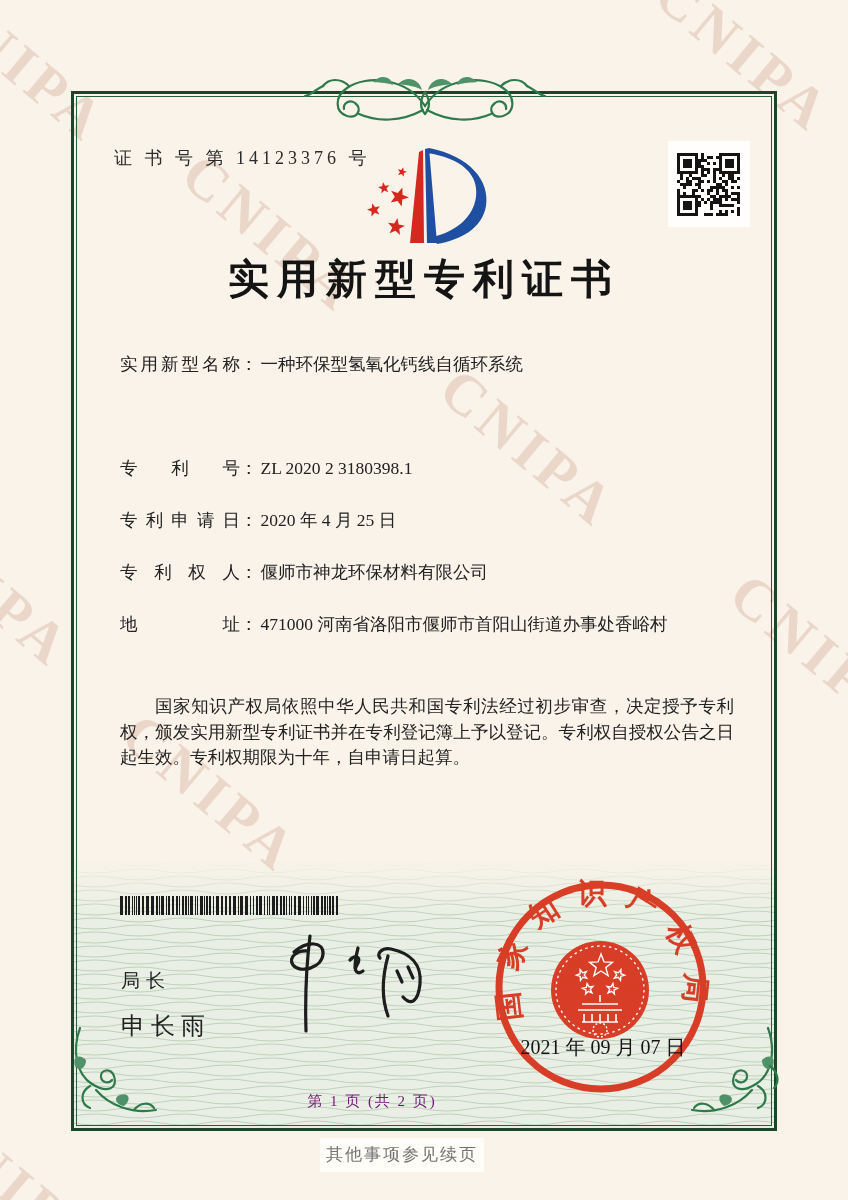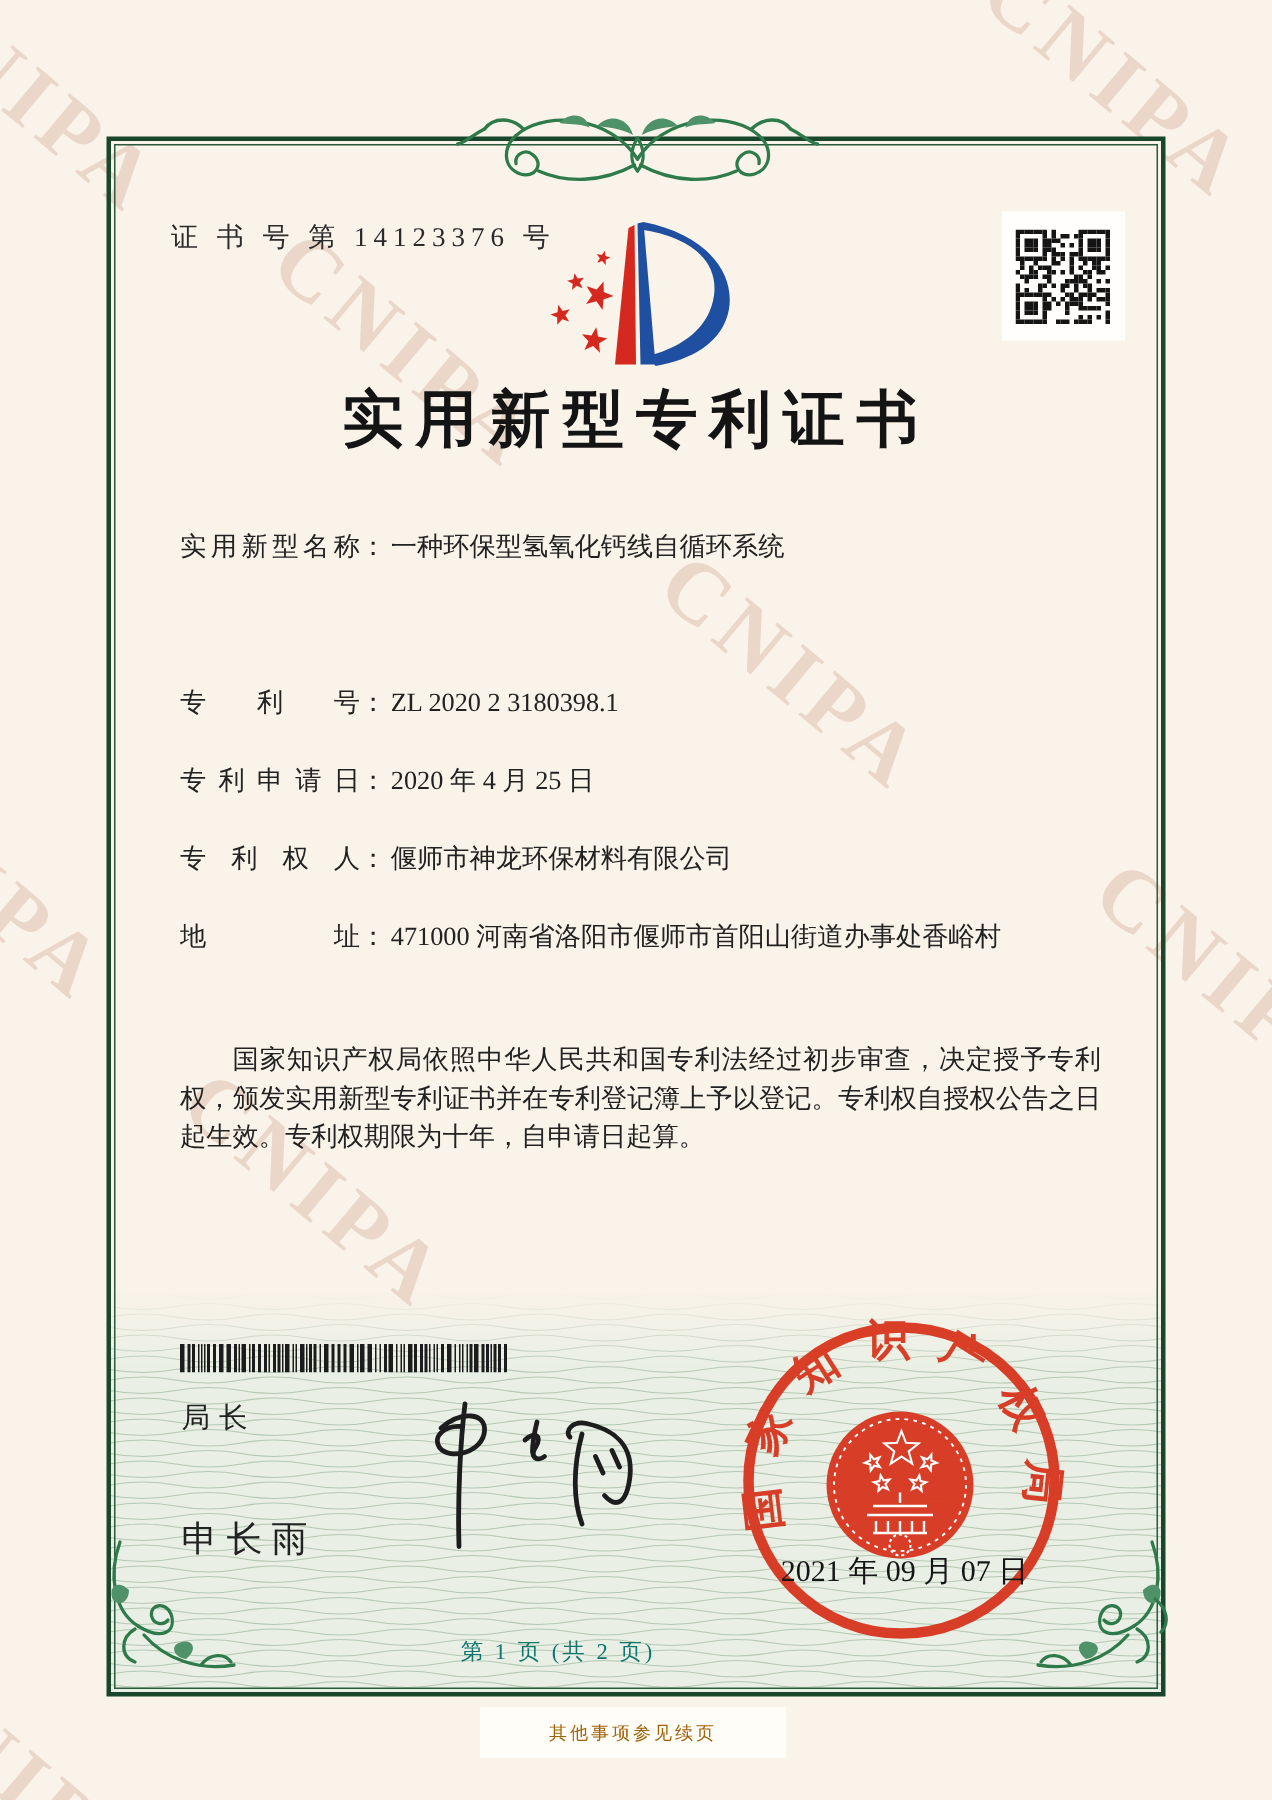--- a/index.html
+++ b/index.html
@@ -27,30 +27,30 @@
   .title{position:absolute;left:71px;top:252px;width:706px;text-align:center;font-size:41px;
          font-weight:bold;letter-spacing:8px;color:#141414;z-index:5;}
   .frow{position:absolute;left:120px;font-size:17.5px;color:#222;white-space:nowrap;z-index:5;}
   .flabel{display:inline-block;width:120px;text-align:justify;text-align-last:justify;}
   .fvalue{margin-left:3px;}
   .grant2{position:absolute;left:335px;top:0;}
   .paras{position:absolute;left:120px;top:694px;width:614px;font-size:17.5px;line-height:25.5px;
          text-align:justify;color:#222;z-index:5;}
   .paras p{margin:0;text-indent:2em;}
   .barcode{position:absolute;left:120px;top:896px;z-index:5;}
-  .sig-title{position:absolute;left:121px;top:932px;font-size:19px;letter-spacing:6px;z-index:5;font-family:Liberation Serif, serif;}
+  .sig-title{position:absolute;left:121px;top:968px;font-size:19px;letter-spacing:6px;z-index:5;font-family:Liberation Serif, serif;}
   .sig-name{position:absolute;left:121px;top:1010px;font-size:24px;letter-spacing:6px;z-index:5;}
   .signature{position:absolute;left:250px;top:926px;z-index:5;}
   .seal{position:absolute;left:487px;top:873px;z-index:6;opacity:.94;}
   .seal-date{position:absolute;left:512px;top:1034px;width:182px;text-align:center;font-size:20px;
              color:#151515;z-index:7;white-space:nowrap;}
   .page-info{position:absolute;left:71px;top:1092px;width:602px;text-align:center;font-size:15px;
-             letter-spacing:2px;color:#0f766e;z-index:5;}
-  .note-box{position:absolute;left:320px;top:1138px;width:204px;height:34px;line-height:34px;
-            background:#fffdf8;text-align:center;font-size:12px;letter-spacing:2px;color:#a16207;z-index:8;}
+             letter-spacing:2px;color:#701a75;z-index:5;}
+  .note-box{position:absolute;left:320px;top:1138px;width:164px;height:34px;line-height:34px;
+            background:#fffdf8;text-align:center;font-size:17px;letter-spacing:2px;color:#737373;z-index:8;}
 </style>
 </head>
 <body>
 
 <div class="page">
 
   <span class="wm" style="left:-40px;top:-30px">CNIPA</span>
   <span class="wm" style="left:685px;top:-40px">CNIPA</span>
   <span class="wm" style="left:212px;top:140px">CNIPA</span>
   <span class="wm" style="left:470px;top:355px">CNIPA</span>

